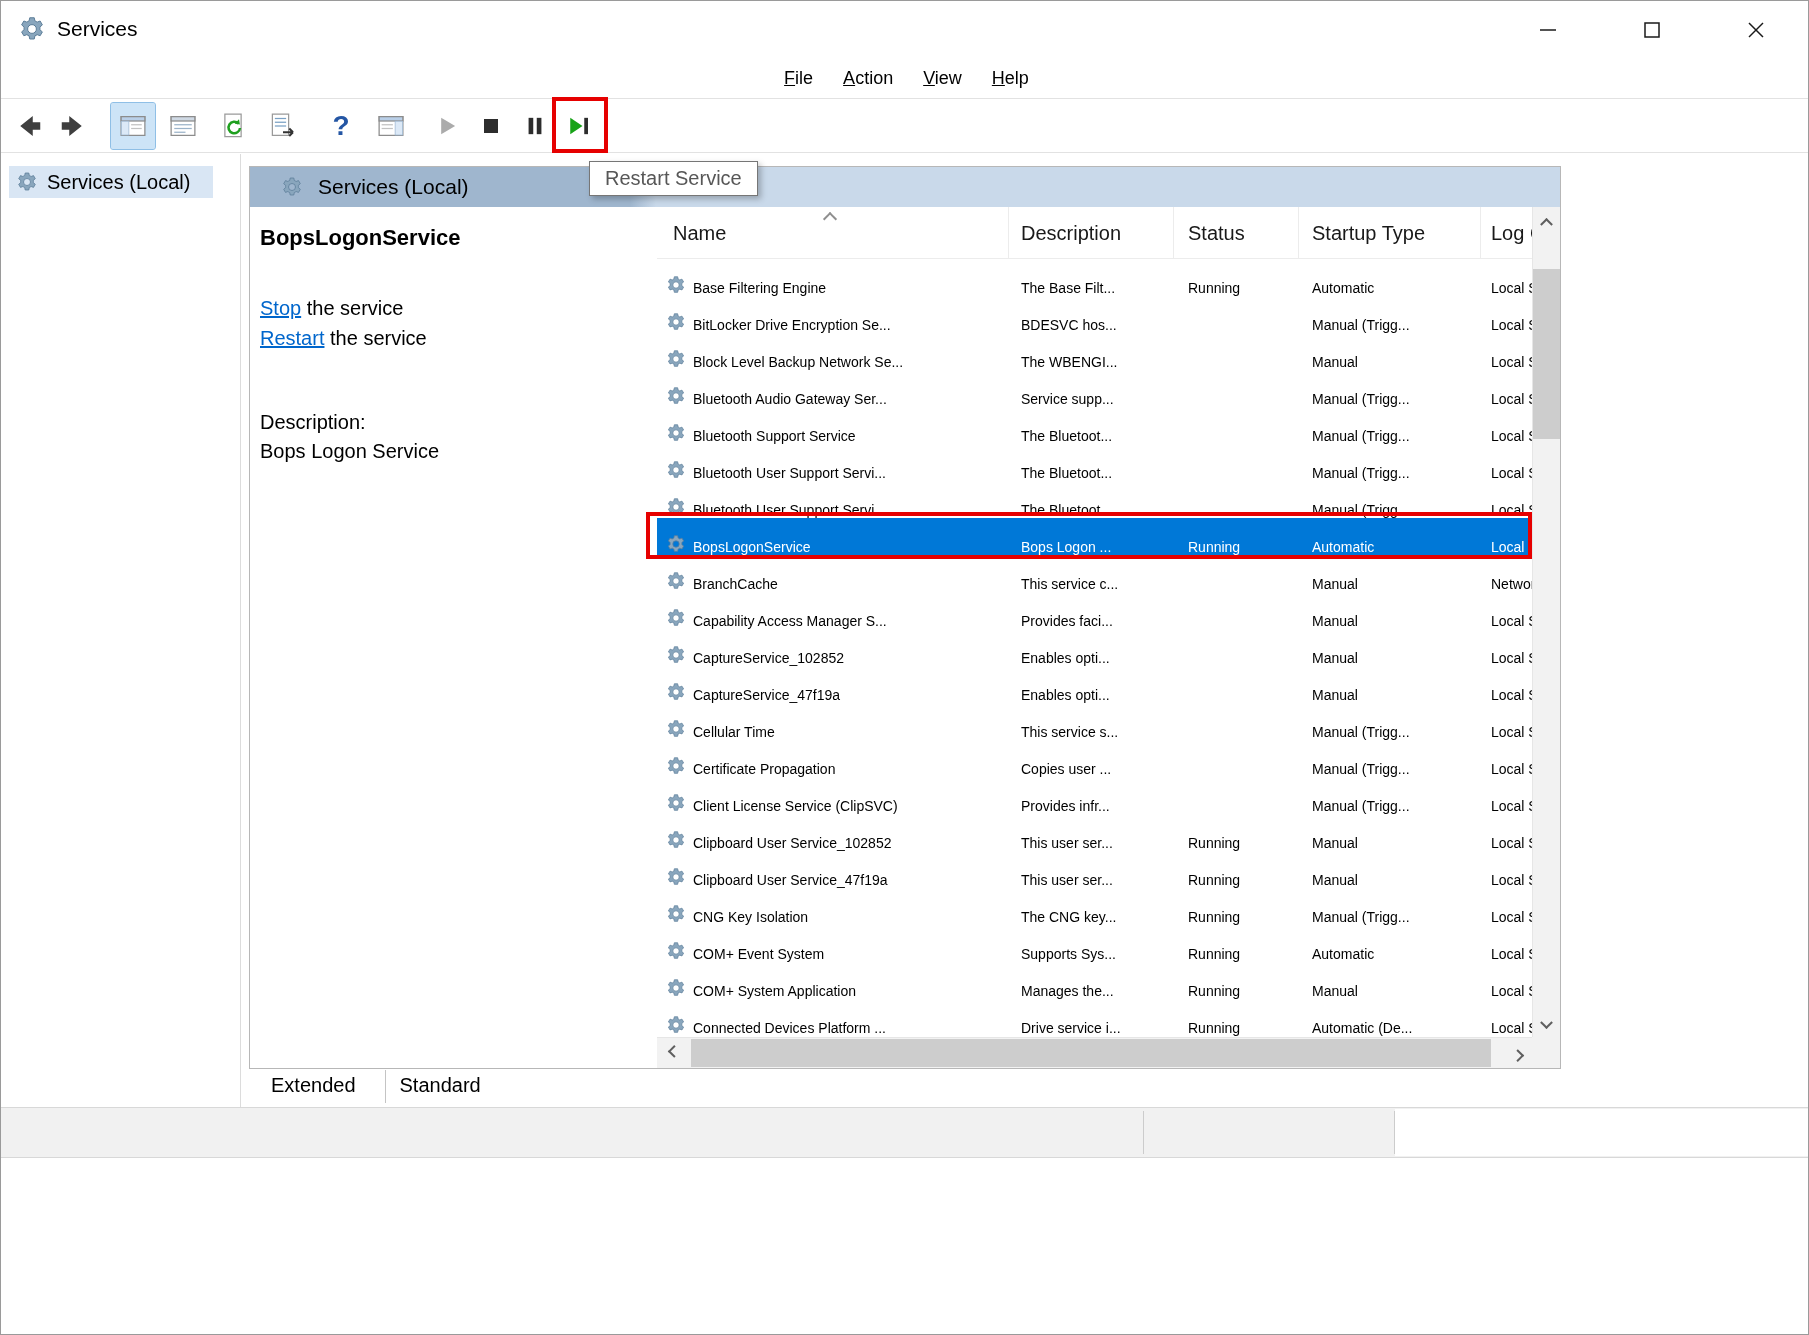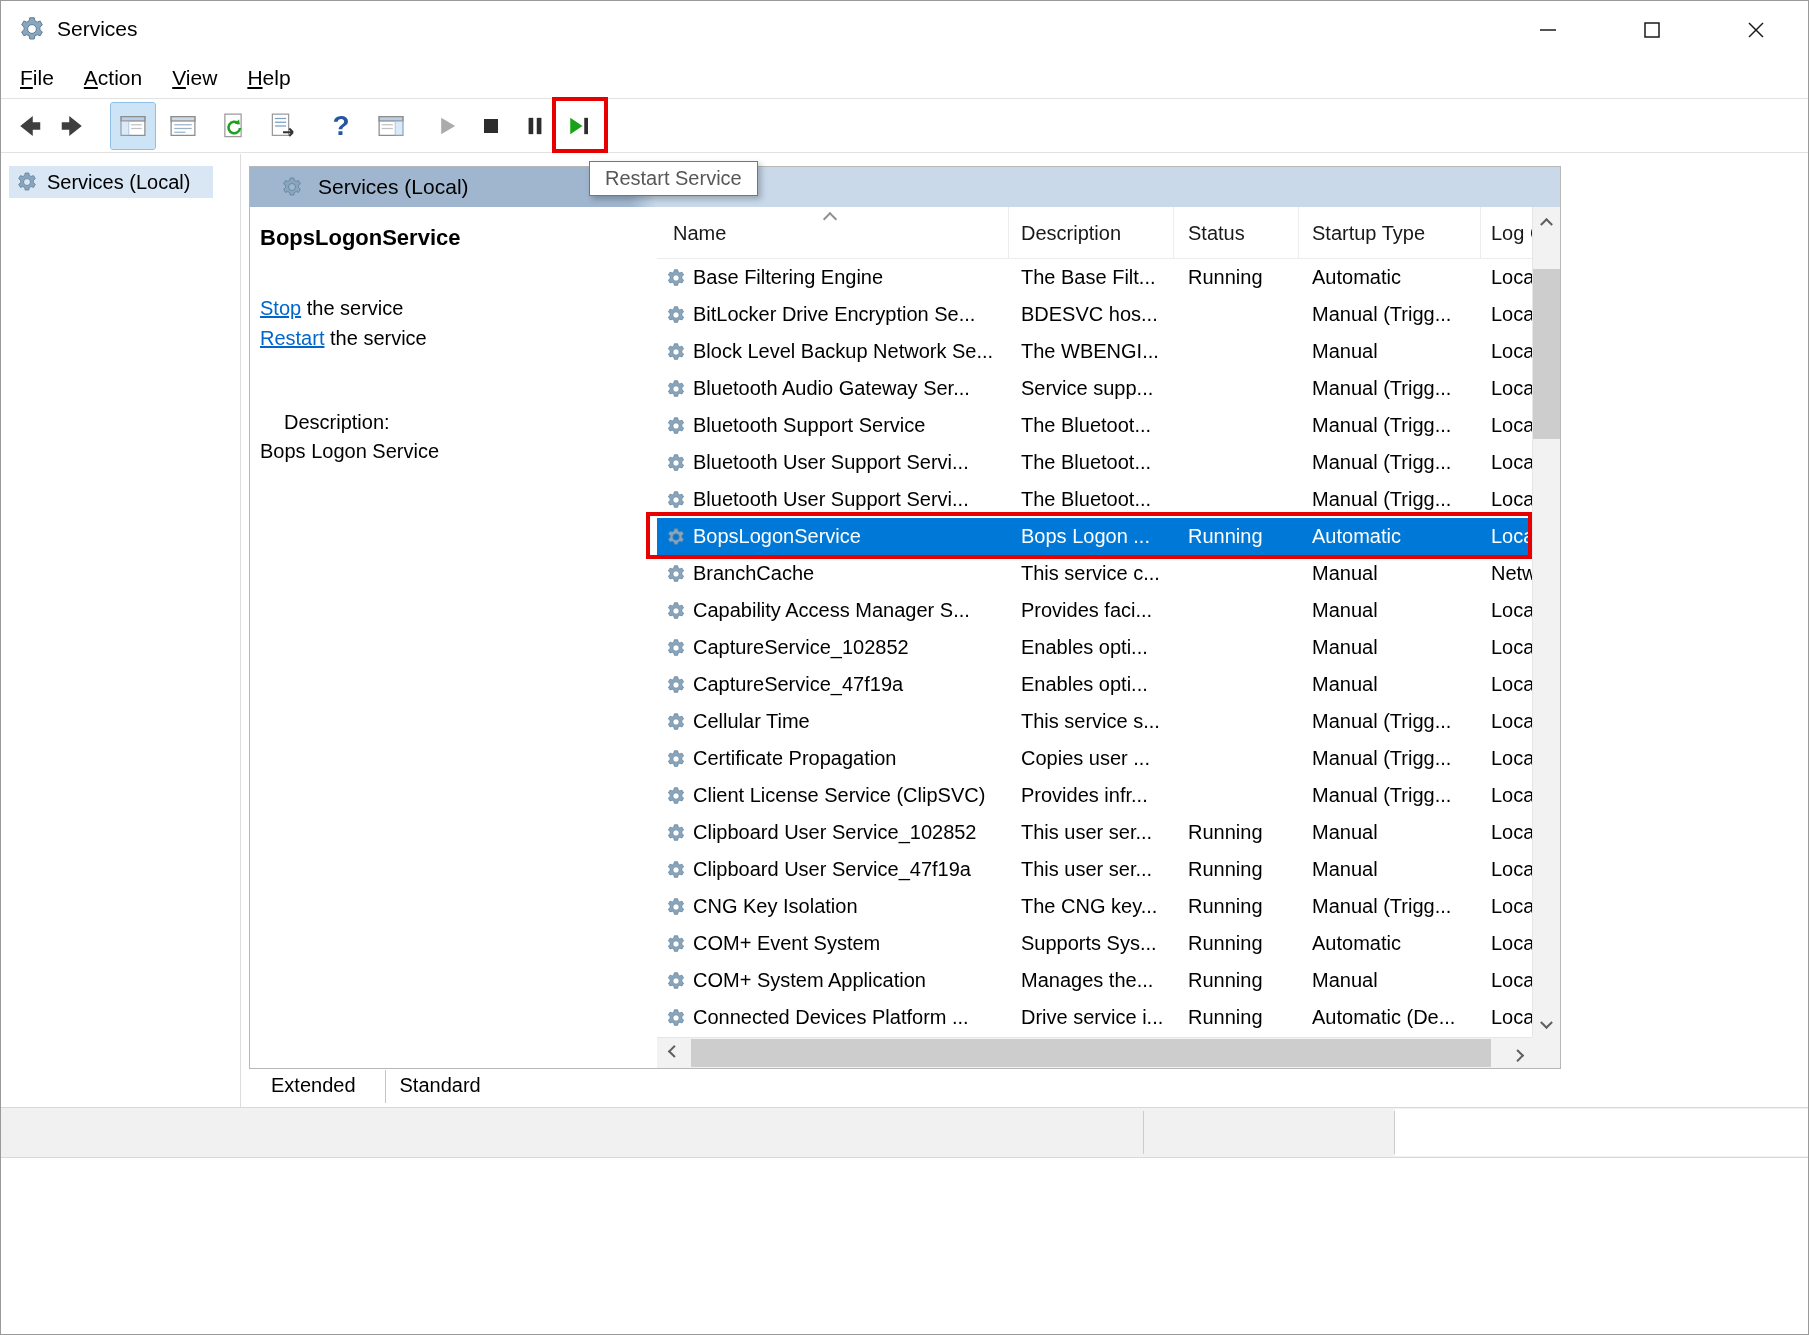--- a/index.html
+++ b/index.html
@@ -9,21 +9,21 @@
     font-family:"Liberation Sans", sans-serif; color:#000; overflow:hidden;
     border:1px solid #9a9a9a;
   }
   
   .titlebar { position:absolute; left:0; top:0; right:0; height:57px; background:#fff; }
   .app-icon { position:absolute; left:16px; top:13px; }
   .title-text { position:absolute; left:56px; top:16px; font-size:21px; }
   .win-controls { position:absolute; right:0; top:0; height:57px; display:flex; }
   .win-btn { width:104px; height:57px; display:flex; align-items:center; justify-content:center; cursor:default; }
   
-  .menubar { position:absolute; left:4px; top:57px; right:0; height:40px; display:flex; align-items:center; font-size:21px; }
+  .menubar { position:absolute; left:4px; top:57px; right:0; height:40px; display:flex; align-items:center; font-size:18px;justify-content:center; }
   .menu-item { display:inline-block; padding:4px 15px; }
   .menu-item::first-letter { text-decoration:underline; }
   
   .toolbar { position:absolute; left:0; top:97px; right:0; height:55px;
     border-top:1px solid #e2e2e2; border-bottom:1px solid #e2e2e2;
     display:flex; align-items:center; background:#fff; }
   .tb-btn { width:44px; height:46px; display:flex; align-items:center; justify-content:center; }
   .tb-btn.m6 { margin-left:6px; } .tb-btn.m12 { margin-left:12px; }
   .tb-btn.m14 { margin-left:14px; } .tb-btn.m16 { margin-left:16px; }
   .tb-btn.pressed { background:#cde4f7; outline:1px solid #8fbfe6; border-radius:2px; }
@@ -37,35 +37,35 @@
     background:linear-gradient(to right, var(--header-left,#9fb6ce) 0%, var(--header-left,#9fb6ce) 29%, var(--header-right,#c9d9ea) 31%, var(--header-right,#c9d9ea) 100%);
     display:flex; align-items:center; }
   .content-header .gear { margin-left:30px; }
   .content-header-title { margin-left:14px; font-size:21px; }
   .content-body { position:absolute; left:0; top:40px; right:0; bottom:0; display:flex; }
   
   .info-pane { width:407px; background:#fff; padding:18px 10px 0 10px; overflow:hidden; }
   .svc-title { font-size:22px; font-weight:bold; }
   .svc-links { margin-top:42px; font-size:20px; line-height:30px; }
   .svc-link { color:var(--link-blue,#0066cc); text-decoration:underline; cursor:pointer; }
-  .svc-desc-label { margin-top:58px; font-size:20px;margin-left:24px; }
+  .svc-desc-label { margin-top:58px; font-size:20px; }
   .svc-desc-text { margin-top:6px; font-size:20px; }
   
   .list-pane { position:relative; flex:1; background:#fff; }
   .col-headers { position:absolute; left:0; top:0; width:877px; height:52px; display:flex; border-bottom:1px solid #ececec; font-size:20px; color:#191919; }
   .col { height:52px; line-height:52px; border-right:1px solid #ececec; white-space:nowrap; overflow:hidden; position:relative; }
   .col-name { width:352px; padding-left:16px; }
   .col-desc { width:165px; padding-left:12px; }
   .col-status { width:125px; padding-left:14px; }
   .col-startup { width:182px; padding-left:13px; }
   .col-logon { width:53px; padding-left:10px; border-right:none; }
   .sort-chevron { position:absolute; left:168px; top:7px; width:10px; height:10px;
     border-top:2px solid #8f8f8f; border-left:2px solid #8f8f8f; transform:rotate(45deg); }
   .rows { position:absolute; left:0; top:52px; width:877px; height:780px; overflow:hidden; }
-  .svc-row { height:37px; display:flex; align-items:center; font-size:20px; white-space:nowrap; }
+  .svc-row { height:37px; display:flex; align-items:flex-end; font-size:14px; white-space:nowrap; }
   .svc-row.selected { background:var(--selection-blue,#0078d7); color:#fff; }
   .cell { overflow:hidden; white-space:nowrap; }
   .icon-cell { width:36px; padding-left:8px; flex:none; display:flex; align-items:center; }
   .c-name { width:316px; flex:none; }
   .c-desc { width:165px; padding-left:12px; flex:none; }
   .c-status { width:125px; padding-left:14px; flex:none; }
   .c-startup { width:182px; padding-left:13px; flex:none; }
   .c-logon { width:53px; padding-left:10px; flex:none; }
   
   .v-scroll { position:absolute; right:0; top:0; width:28px; height:832px; background:#f2f2f2; border-left:1px solid #e6e6e6; }

